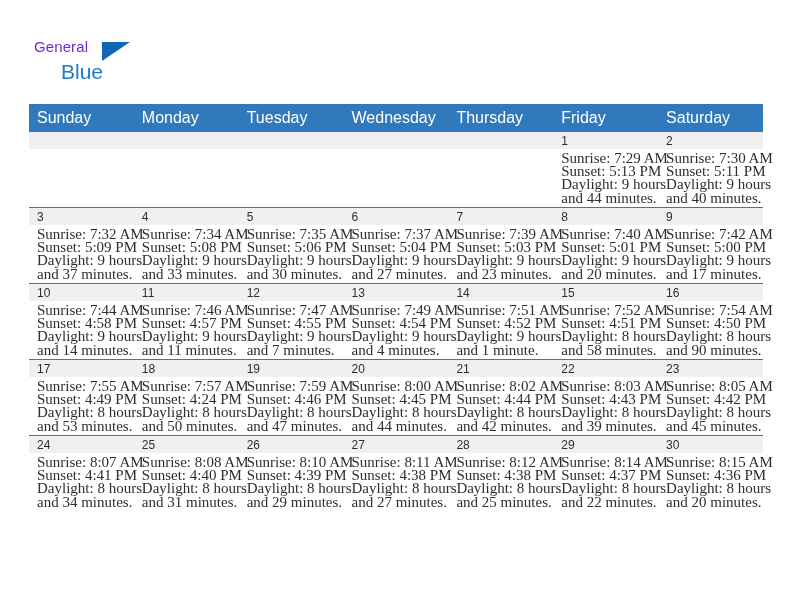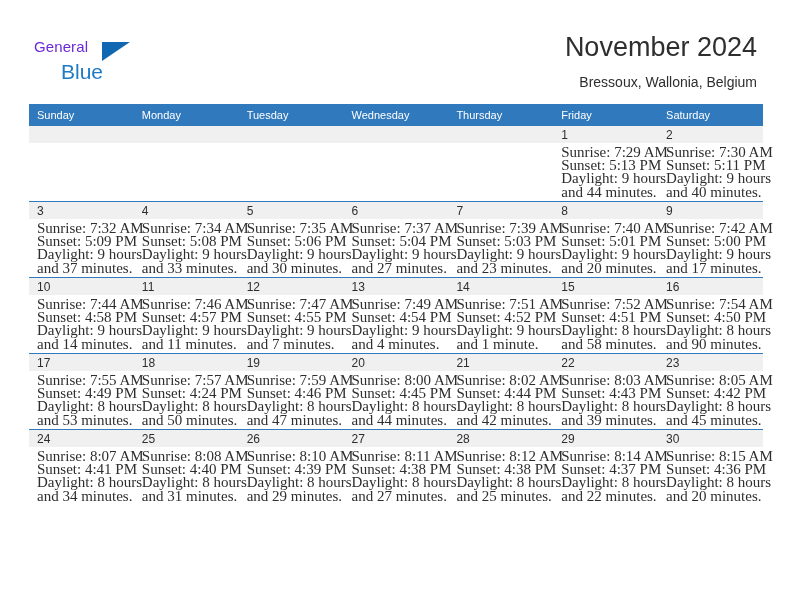--- a/index.html
+++ b/index.html
@@ -94,21 +94,21 @@
   table.cal {
     border-collapse: collapse;
     table-layout: fixed;
     width: 734px;
   }
   table.cal col { width: 104.857px; }
 
   thead th {
     background: #3179bd;
     color: #ffffff;
-    font-size: 11px;
+    font-size: 16px;
     font-weight: normal;
     text-align: left;
     padding: 5px 0 5px 8px;
     height: 12px;
     border: 0;
     margin-top: 8px;
   }
 
   td.daycell {
     vertical-align: top;
@@ -145,24 +145,20 @@
 <div class="page">
 
   <div class="header">
 
     <div class="logo">
       <span class="logo-general">General</span>
       <span class="logo-triangle"></span>
       <span class="logo-blue">Blue</span>
     </div>
 
-    <div class="title-block">
-      <div class="cal-title">November 2024</div>
-      <div class="cal-subtitle">Bressoux, Wallonia, Belgium</div>
-    </div>
 
   </div>
 
   <div class="calendar">
     <table class="cal">
       <colgroup>
         <col>
           <col>
           <col>
           <col>

